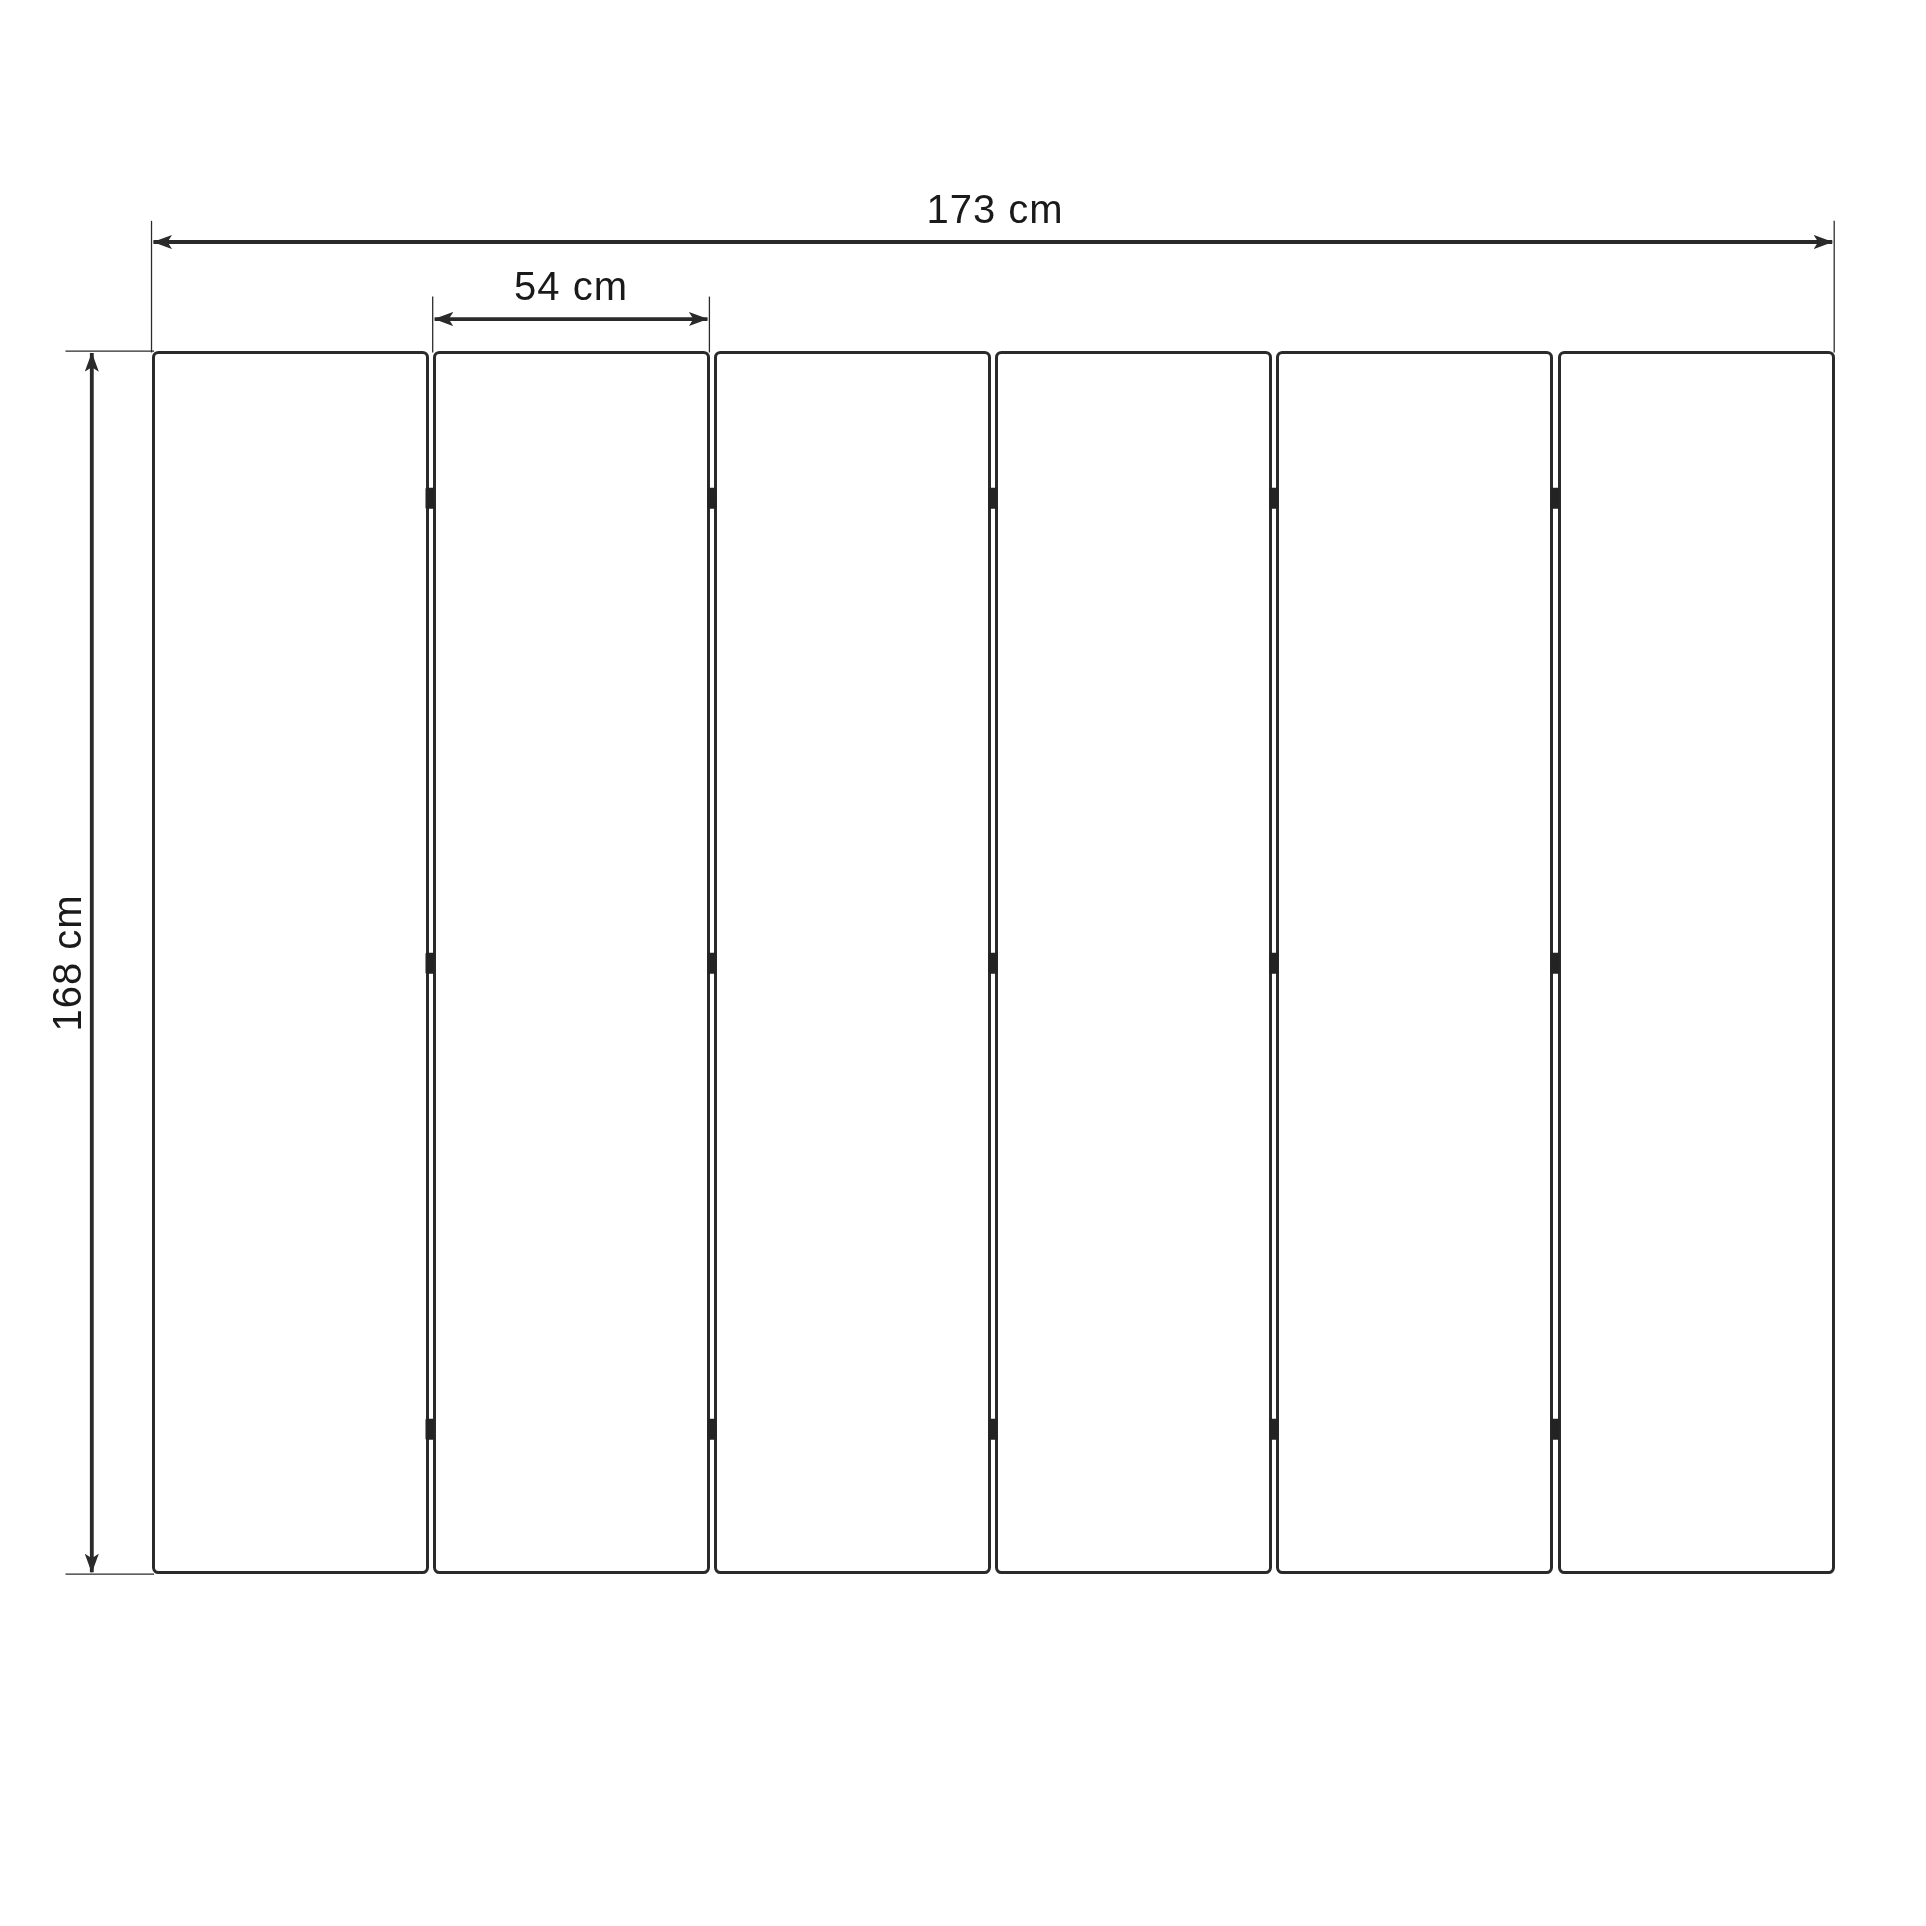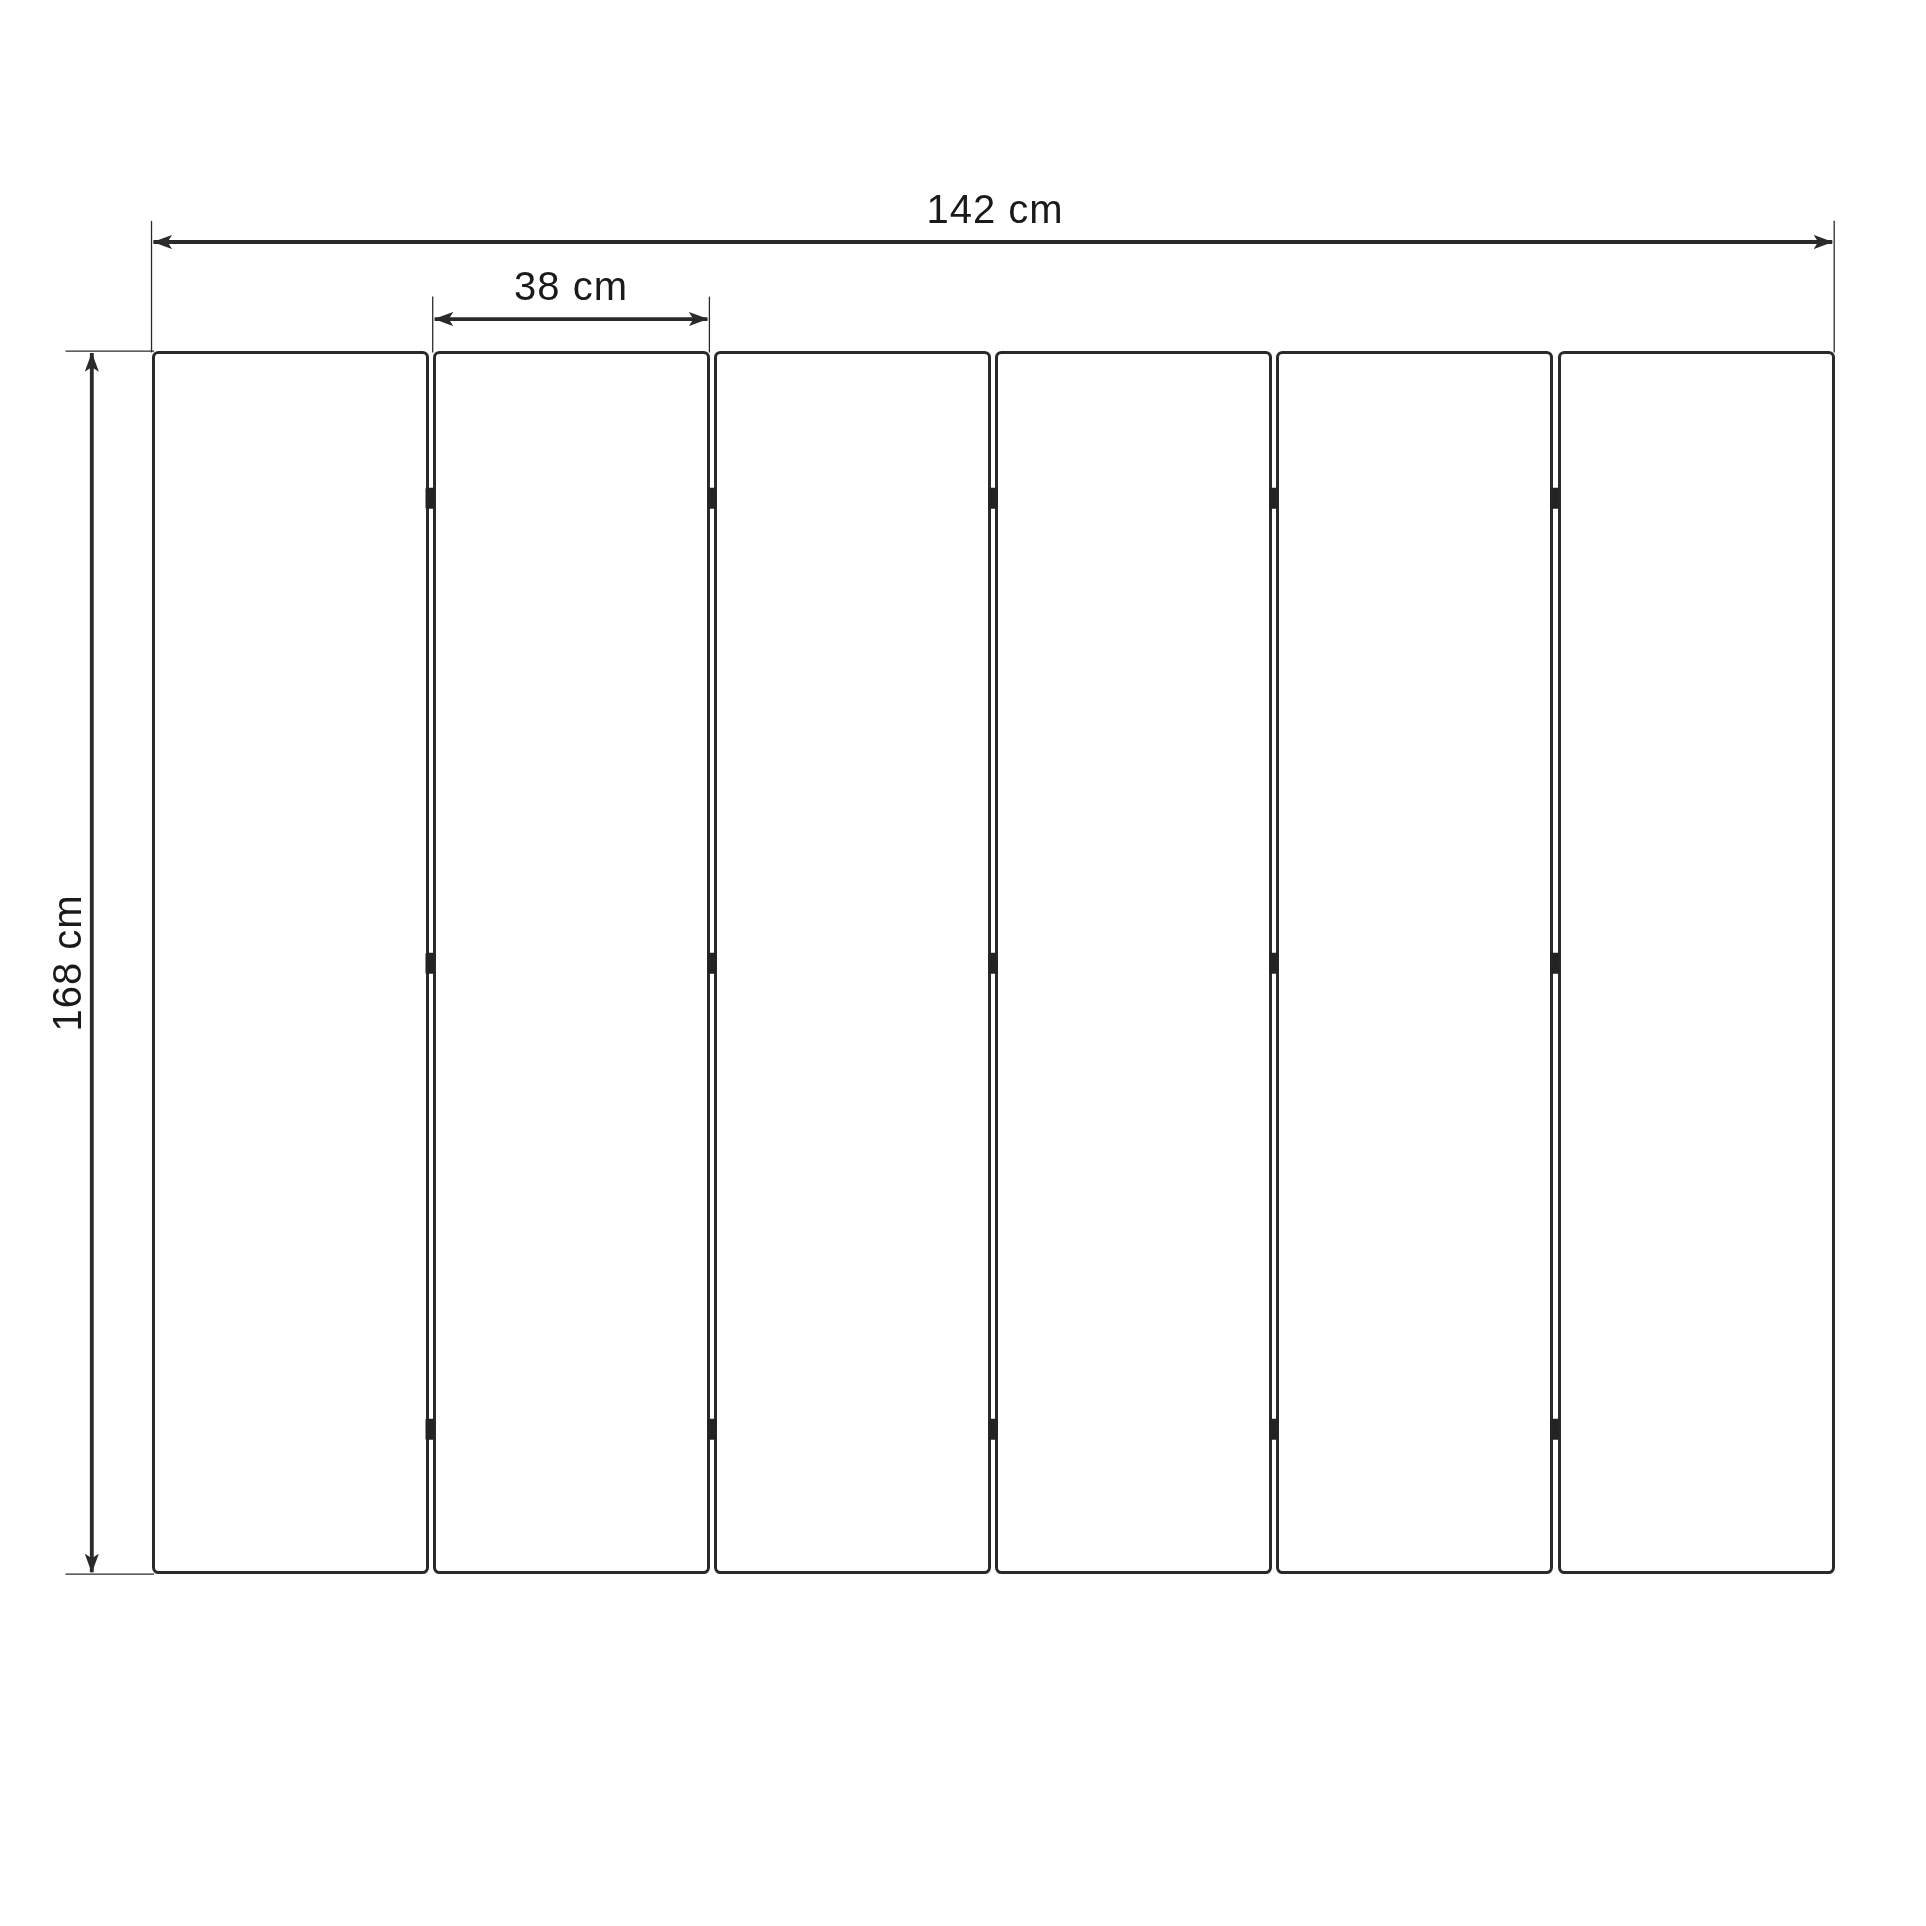--- a/index.html
+++ b/index.html
@@ -112,19 +112,19 @@
     <line x1="674" y1="462" x2="674" y2="549" stroke="#2a2a2a" stroke-width="2"></line>
     <line x1="1105" y1="462" x2="1105" y2="549" stroke="#2a2a2a" stroke-width="2"></line>
     <line x1="102" y1="547" x2="240" y2="547" stroke="#2a2a2a" stroke-width="2"></line>
     <line x1="102" y1="2452" x2="240" y2="2452" stroke="#2a2a2a" stroke-width="2"></line>
 
     <line x1="239" y1="377" x2="2854" y2="377" stroke="#2a2a2a" stroke-width="6" marker-start="url(#arrow)" marker-end="url(#arrow)"></line>
     <line x1="677" y1="497" x2="1102" y2="497" stroke="#2a2a2a" stroke-width="6" marker-start="url(#arrow)" marker-end="url(#arrow)"></line>
     <line x1="143" y1="550" x2="143" y2="2449" stroke="#2a2a2a" stroke-width="6" marker-start="url(#arrow)" marker-end="url(#arrow)"></line>
   </svg>
 
-  <div class="dim-label" id="label-total-width">142 cm</div>
+  <div class="dim-label" id="label-total-width">173 cm</div>
 
-  <div class="dim-label" id="label-panel-width">38 cm</div>
+  <div class="dim-label" id="label-panel-width">54 cm</div>
 
   <div class="dim-label" id="label-height">168 cm</div>
 </div>
 
 
 </body></html>

